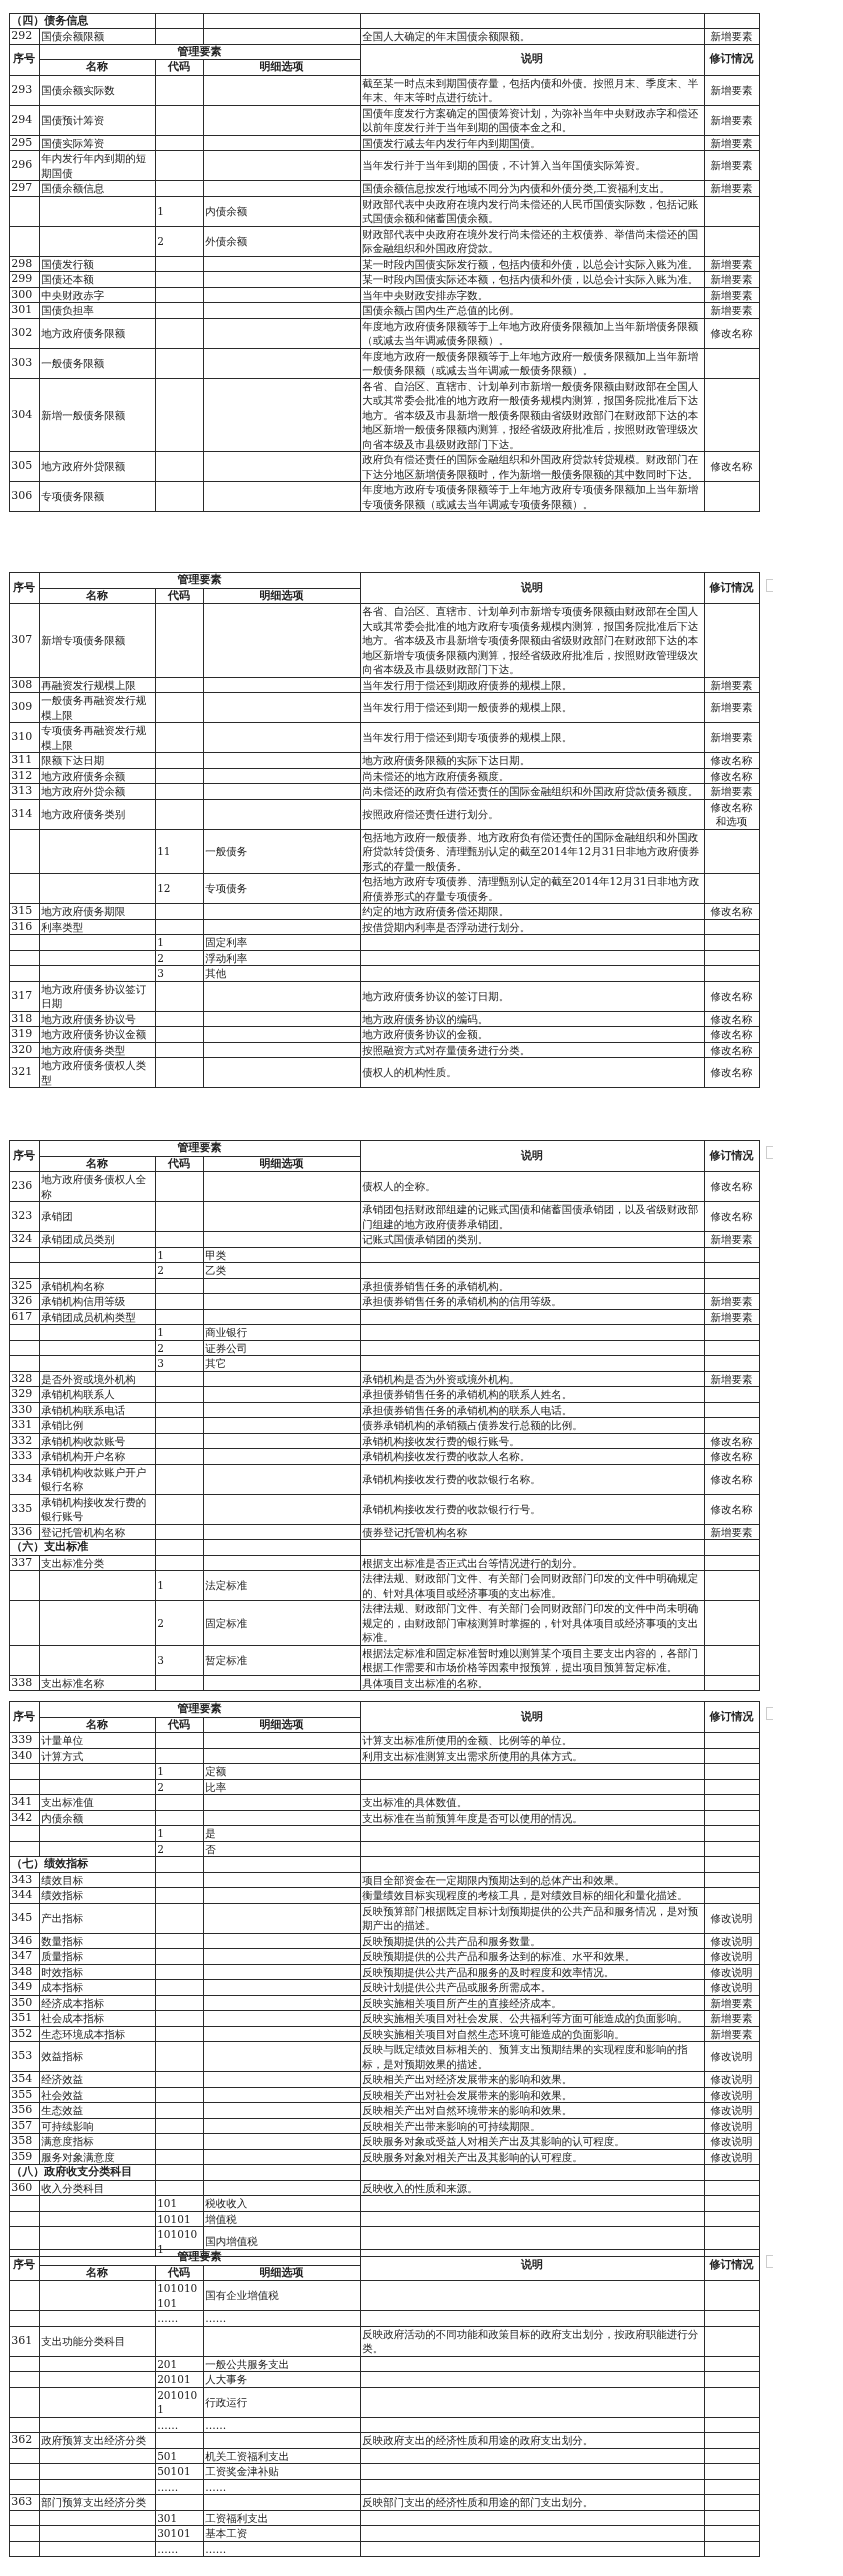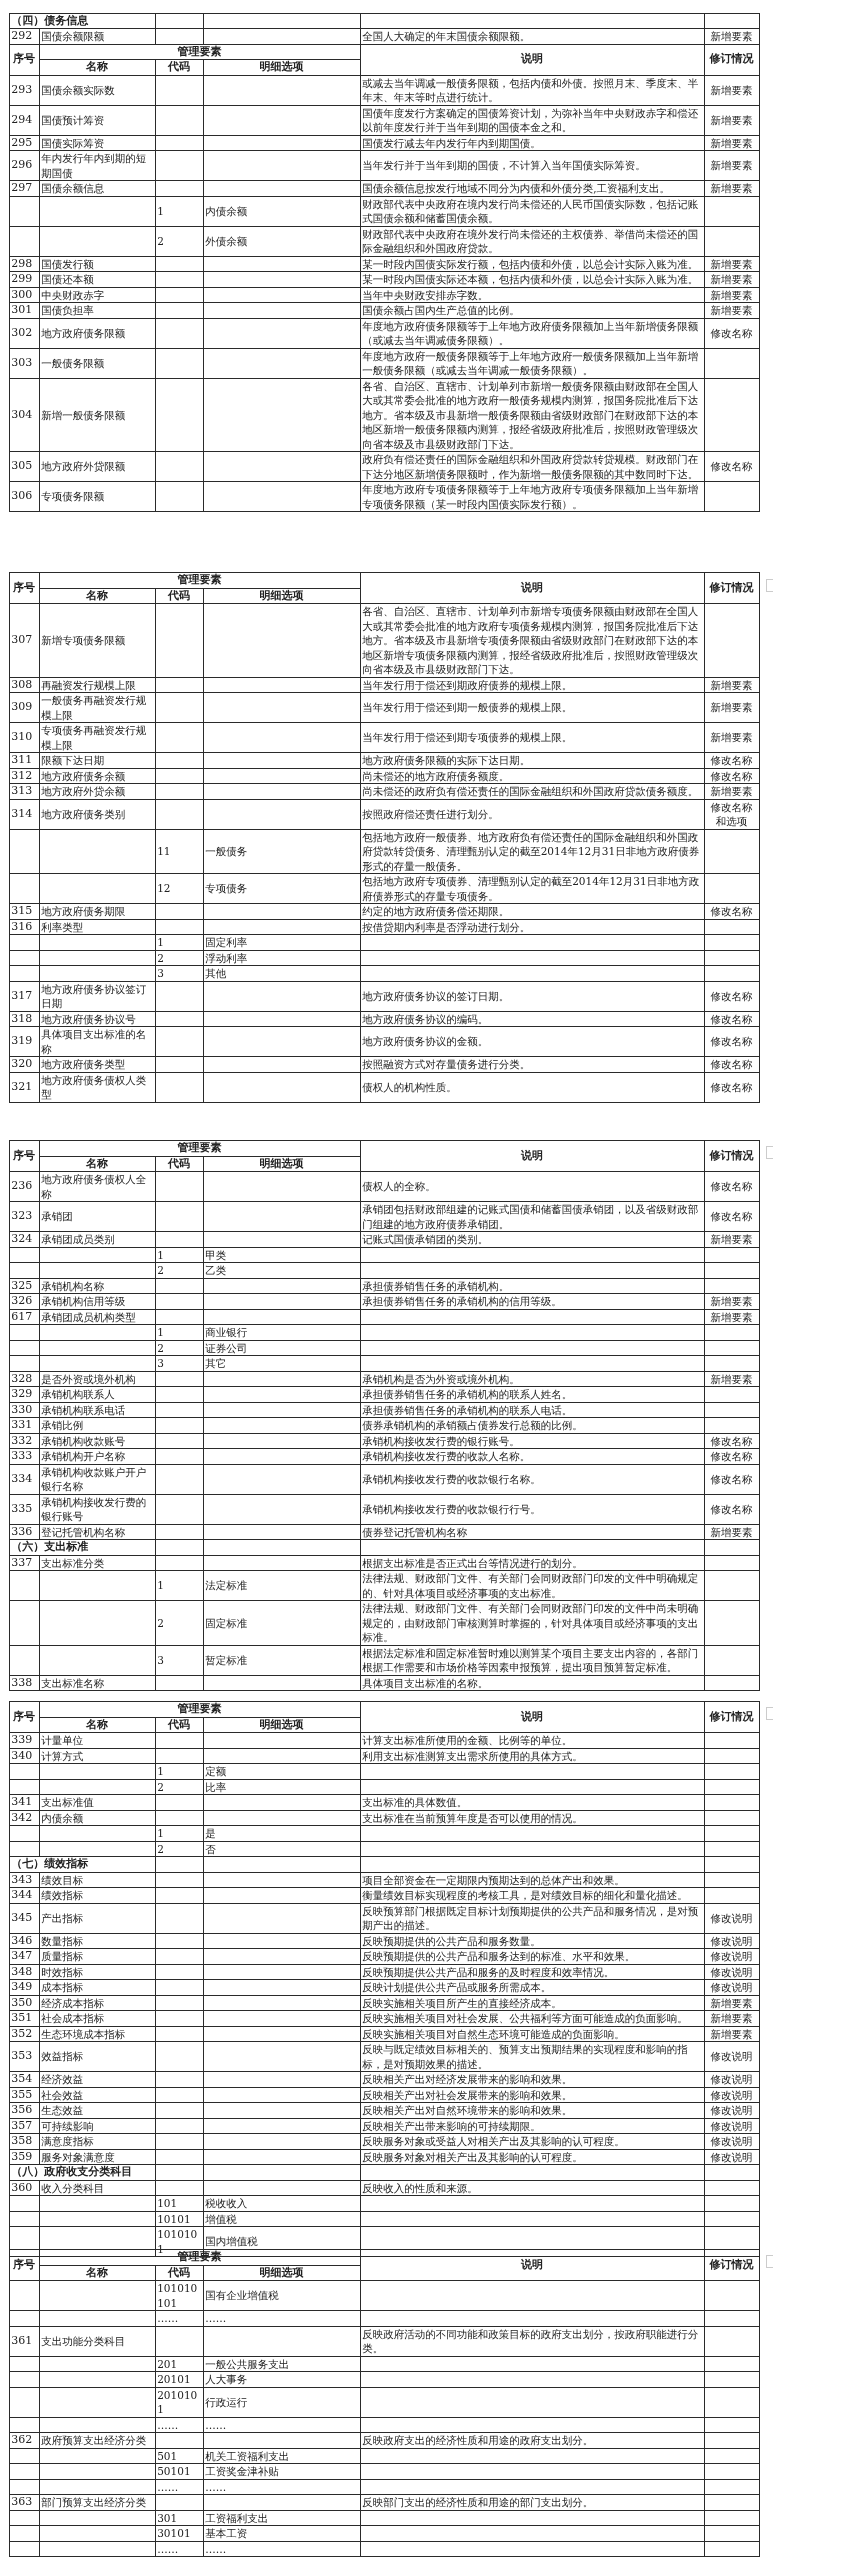--- a/index.html
+++ b/index.html
@@ -56,21 +56,21 @@
           <tr>
             <th>名称</th>
             <th>代码</th>
             <th>明细选项</th>
           </tr>
           <tr>
             <td class="no">293</td>
             <td>国债余额实际数</td>
             <td></td>
             <td></td>
-            <td>或减去当年调减一般债务限额，包括内债和外债。按照月末、季度末、半年末、年末等时点进行统计。</td>
+            <td>截至某一时点未到期国债存量，包括内债和外债。按照月末、季度末、半年末、年末等时点进行统计。</td>
             <td class="rev">新增要素</td>
           </tr>
           <tr>
             <td class="no">294</td>
             <td>国债预计筹资</td>
             <td></td>
             <td></td>
             <td>国债年度发行方案确定的国债筹资计划，为弥补当年中央财政赤字和偿还以前年度发行并于当年到期的国债本金之和。</td>
             <td class="rev">新增要素</td>
           </tr>
@@ -176,21 +176,21 @@
             <td></td>
             <td></td>
             <td>政府负有偿还责任的国际金融组织和外国政府贷款转贷规模。财政部门在下达分地区新增债务限额时，作为新增一般债务限额的其中数同时下达。</td>
             <td class="rev">修改名称</td>
           </tr>
           <tr>
             <td class="no">306</td>
             <td>专项债务限额</td>
             <td></td>
             <td></td>
-            <td>年度地方政府专项债务限额等于上年地方政府专项债务限额加上当年新增专项债务限额（某一时段内国债实际发行额）。</td>
+            <td>年度地方政府专项债务限额等于上年地方政府专项债务限额加上当年新增专项债务限额（或减去当年调减专项债务限额）。</td>
             <td class="rev"></td>
           </tr>
         </tbody>
       </table>
     </div>
     <div class="page" style="top: 572px;">
       <table>
         <colgroup>
           <col class="c0">
           <col class="c1">
@@ -342,21 +342,21 @@
           <tr>
             <td class="no">318</td>
             <td>地方政府债务协议号</td>
             <td></td>
             <td></td>
             <td>地方政府债务协议的编码。</td>
             <td class="rev">修改名称</td>
           </tr>
           <tr>
             <td class="no">319</td>
-            <td>具体项目支出标准的名称</td>
+            <td>地方政府债务协议金额</td>
             <td></td>
             <td></td>
             <td>地方政府债务协议的金额。</td>
             <td class="rev">修改名称</td>
           </tr>
           <tr>
             <td class="no">320</td>
             <td>地方政府债务类型</td>
             <td></td>
             <td></td>

